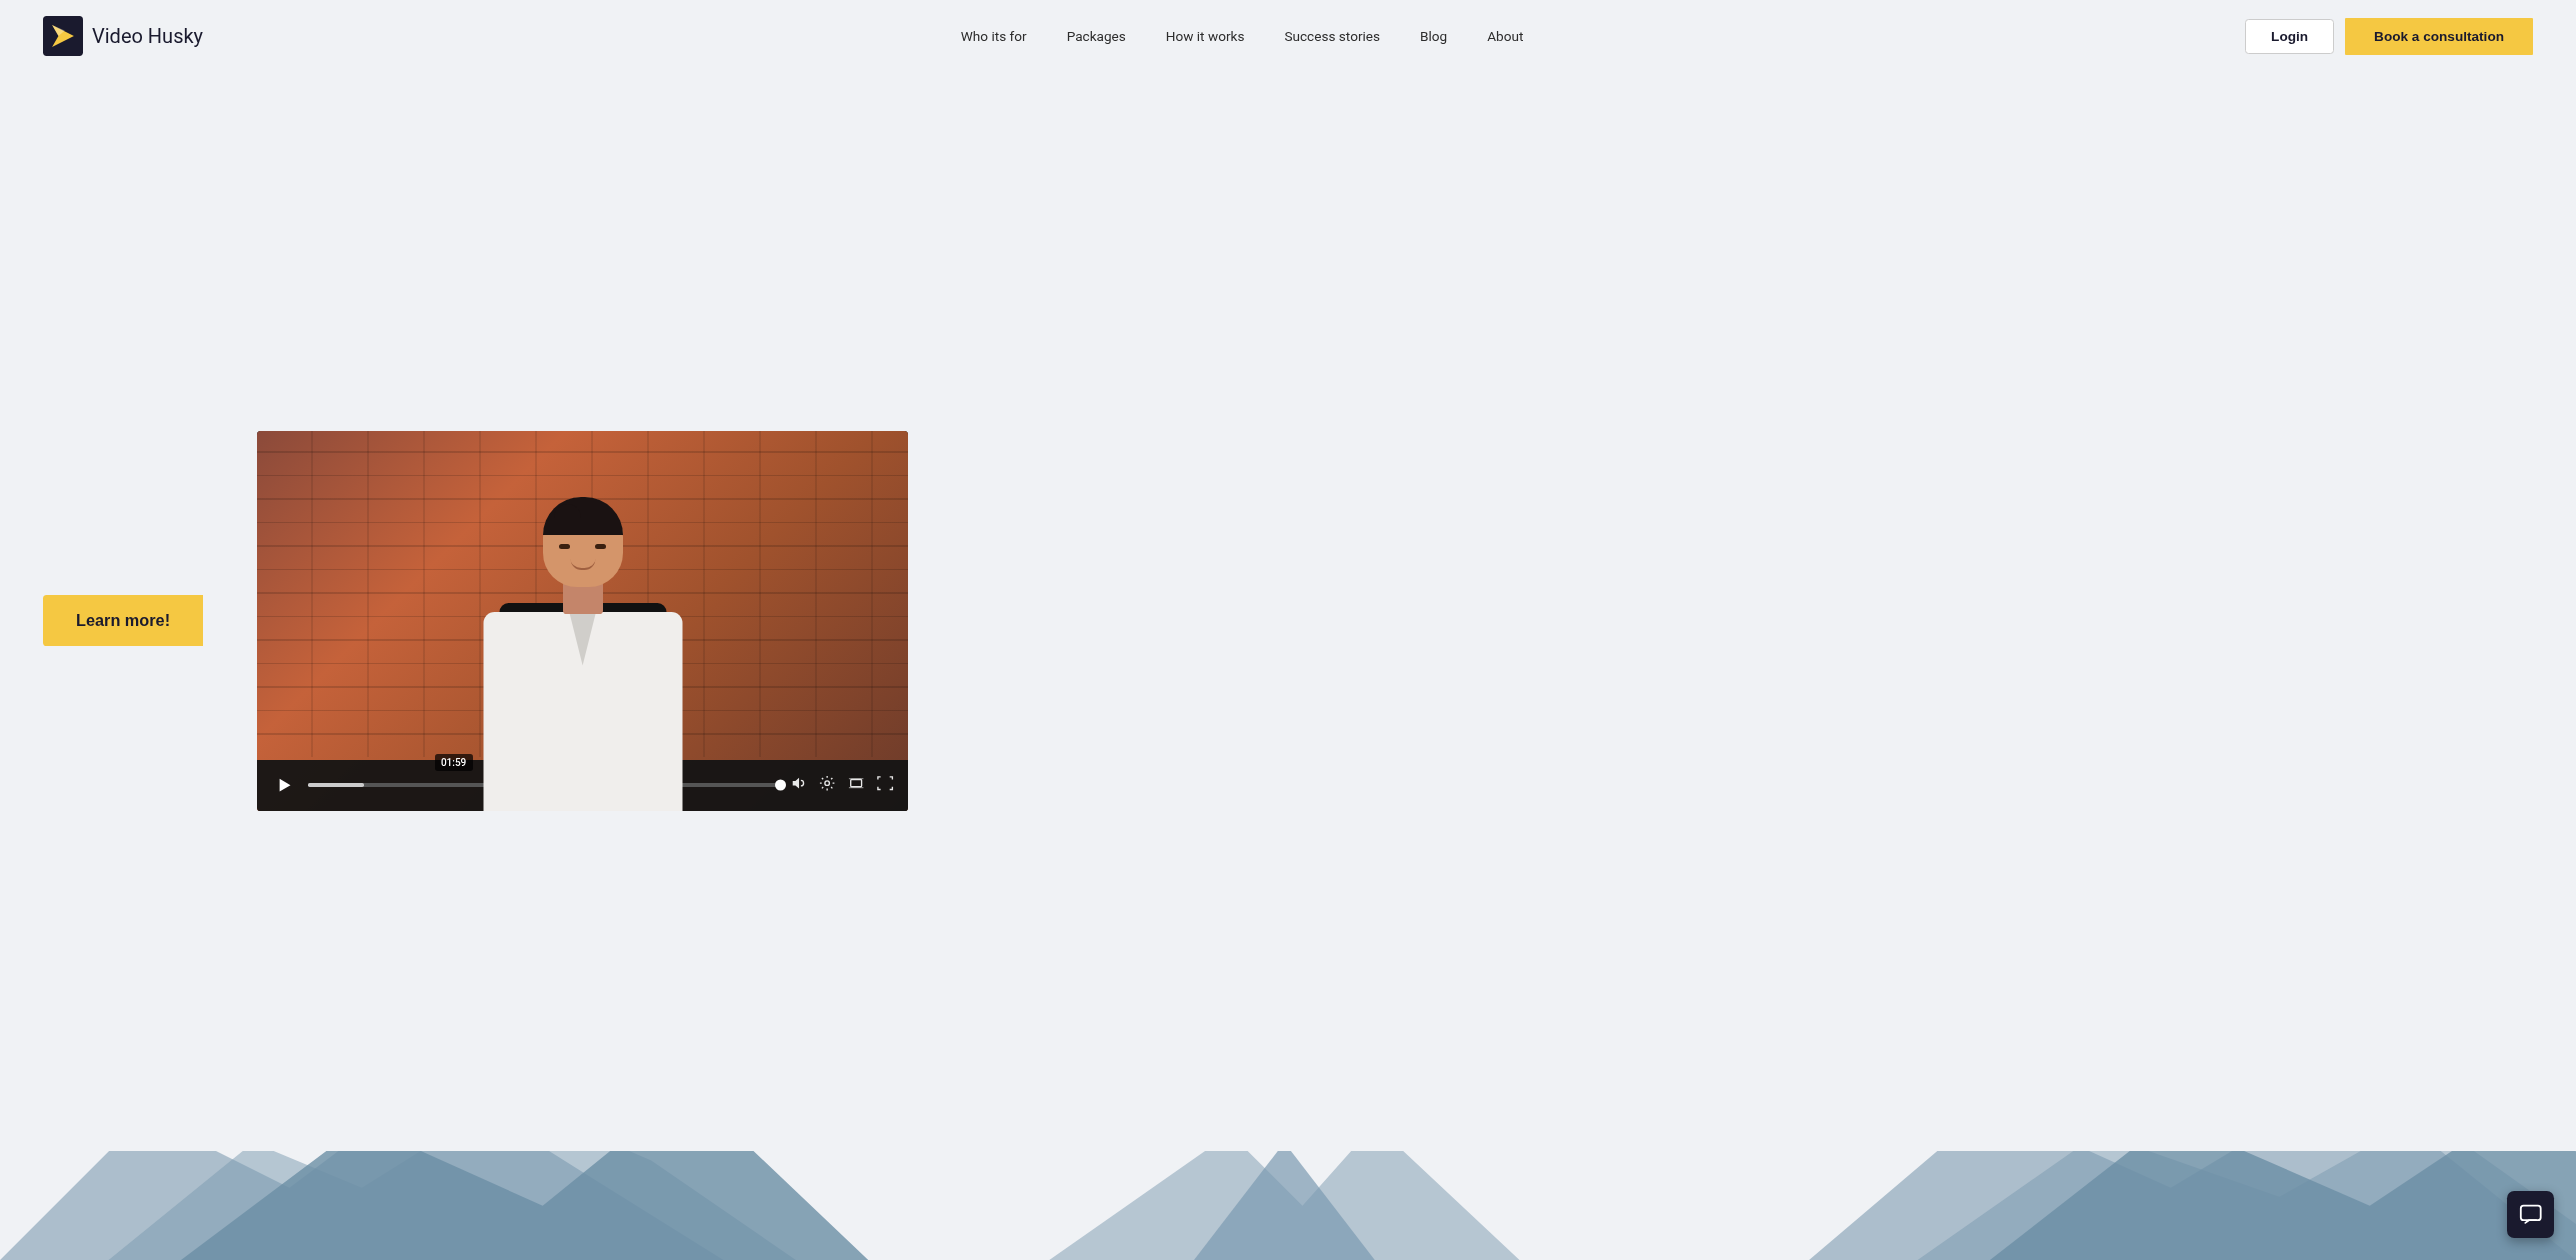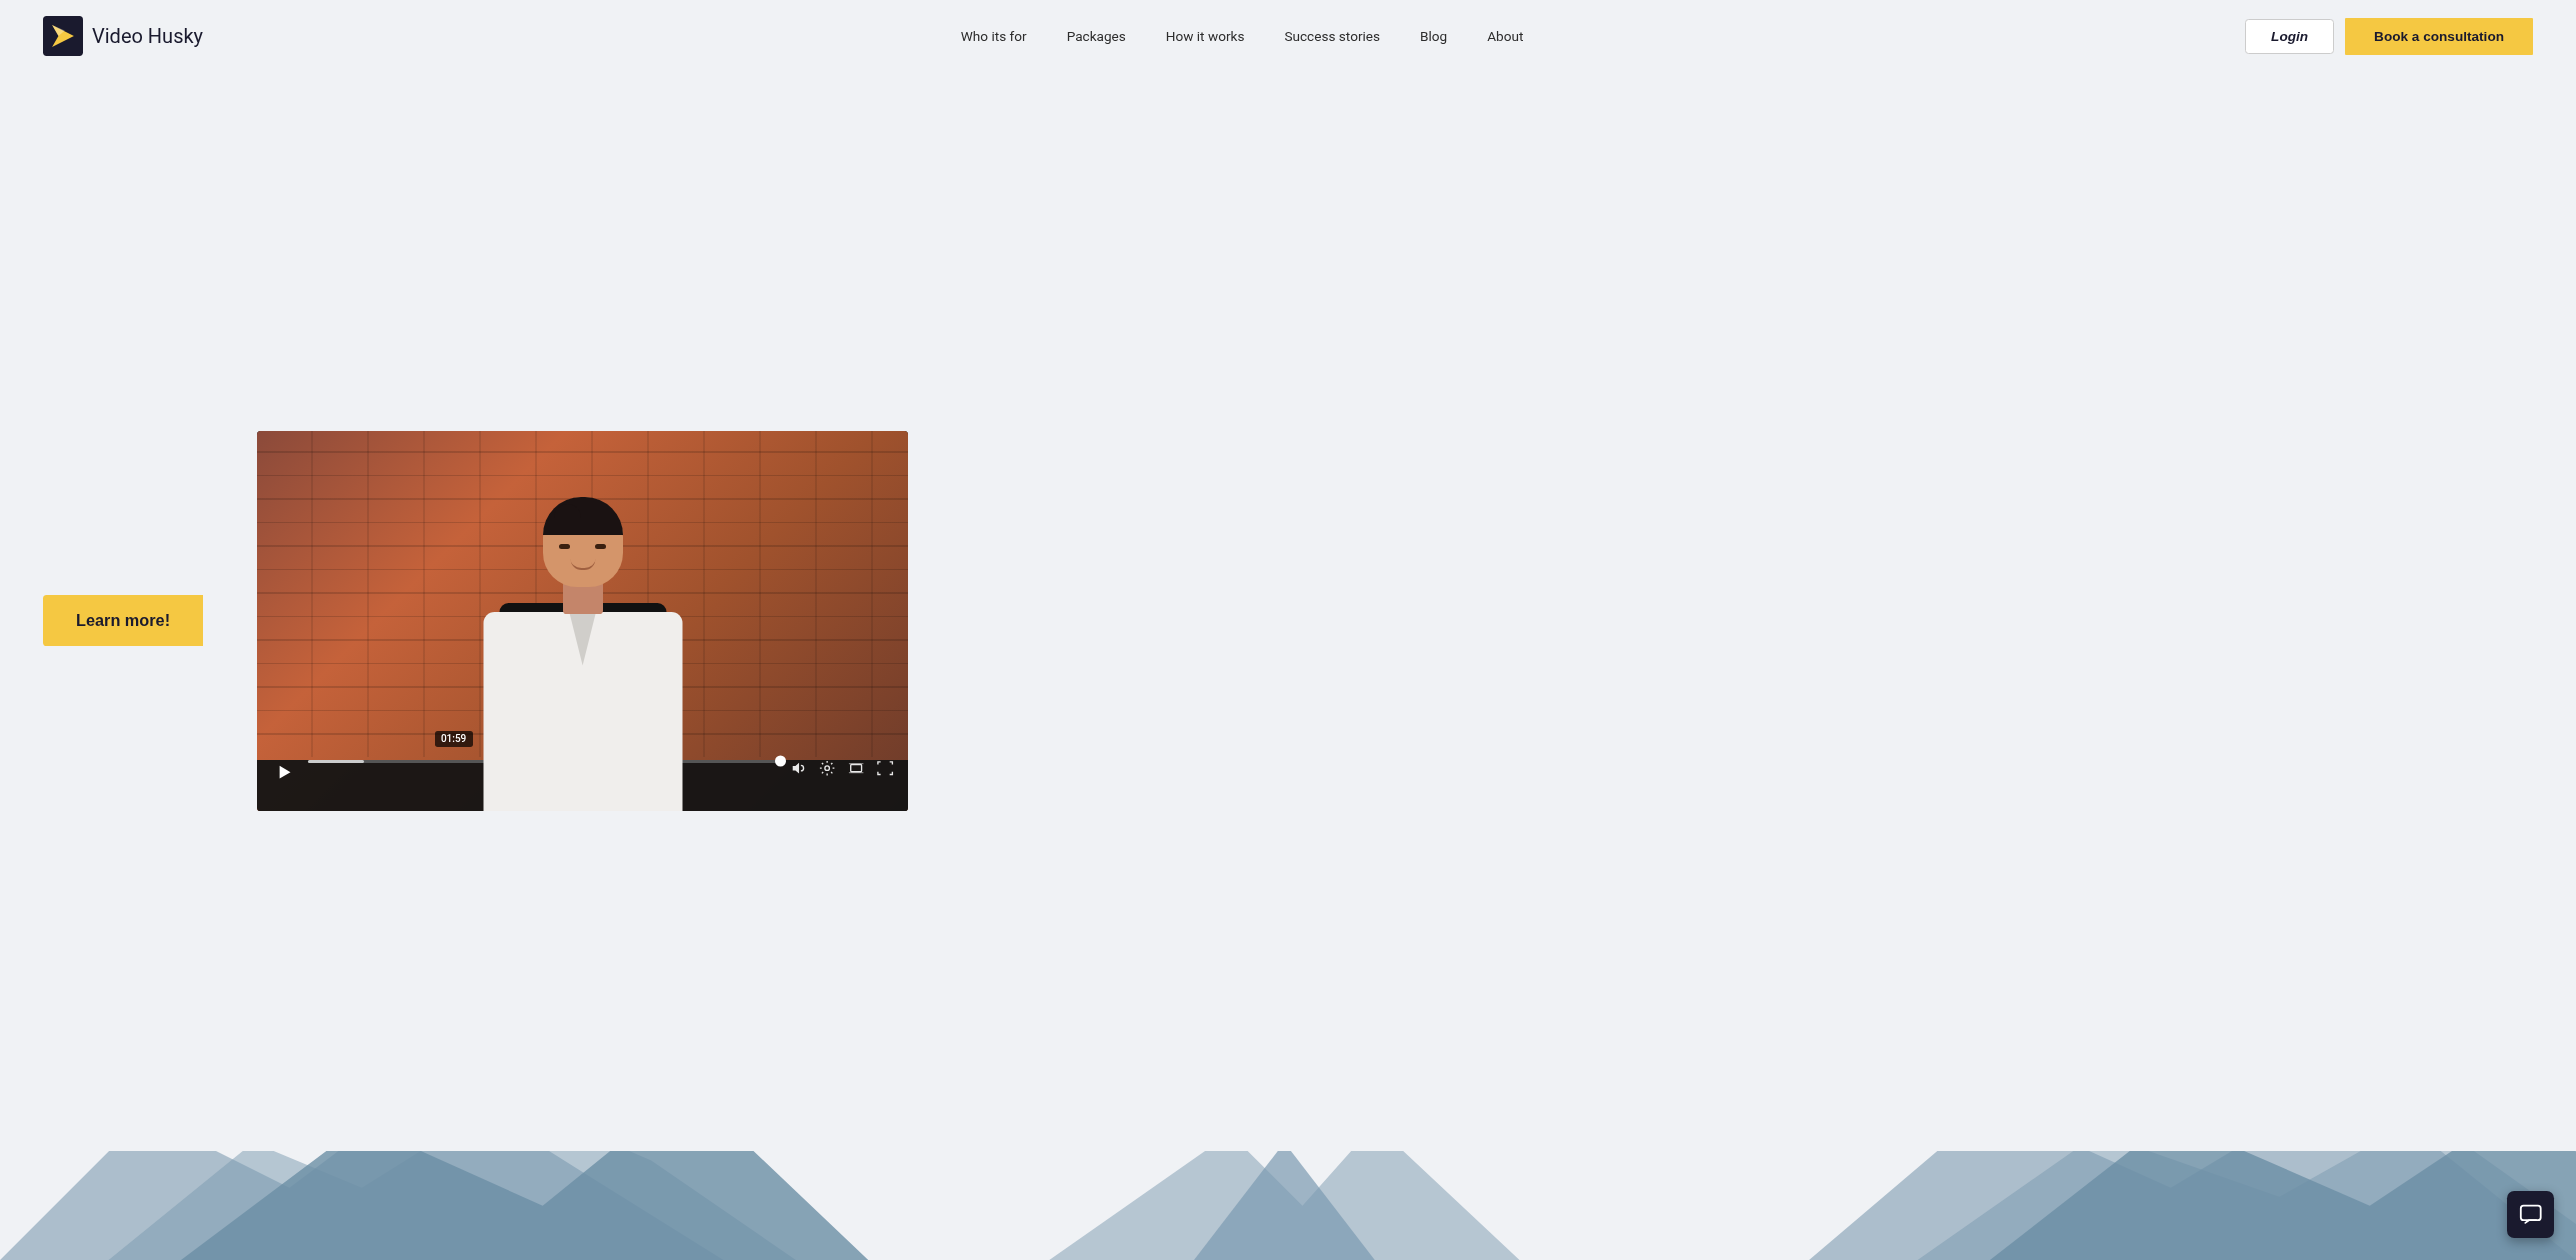--- a/index.html
+++ b/index.html
@@ -66,21 +66,20 @@
 
     .btn-login {
       font-size: 13.6px;
       font-weight: 600;
       color: #1a1a2e;
       background: #fff;
       border: 1.8px solid #ccc;
       padding: 9px 25px;
       border-radius: 3.6px;
       cursor: pointer;
-      font-style: italic;
     }
 
     .btn-consultation {
       font-size: 13.6px;
       font-weight: 600;
       color: #1a1a2e;
       background: #f5c842;
       border: none;
       padding: 11px 29px;
       border-radius: 1px;
@@ -197,21 +196,21 @@
 
     
     .video-controls {
       position: absolute;
       bottom: 0;
       left: 0;
       right: 0;
       height: 51px;
       background: rgba(20, 20, 20, 0.95);
       display: flex;
-      align-items: flex-start;
+      align-items: center;
       padding: 0 14.5px;
       gap: 11px;
     }
 
     .play-btn {
       width: 25px;
       height: 25px;
       background: transparent;
       border: none;
       cursor: pointer;

